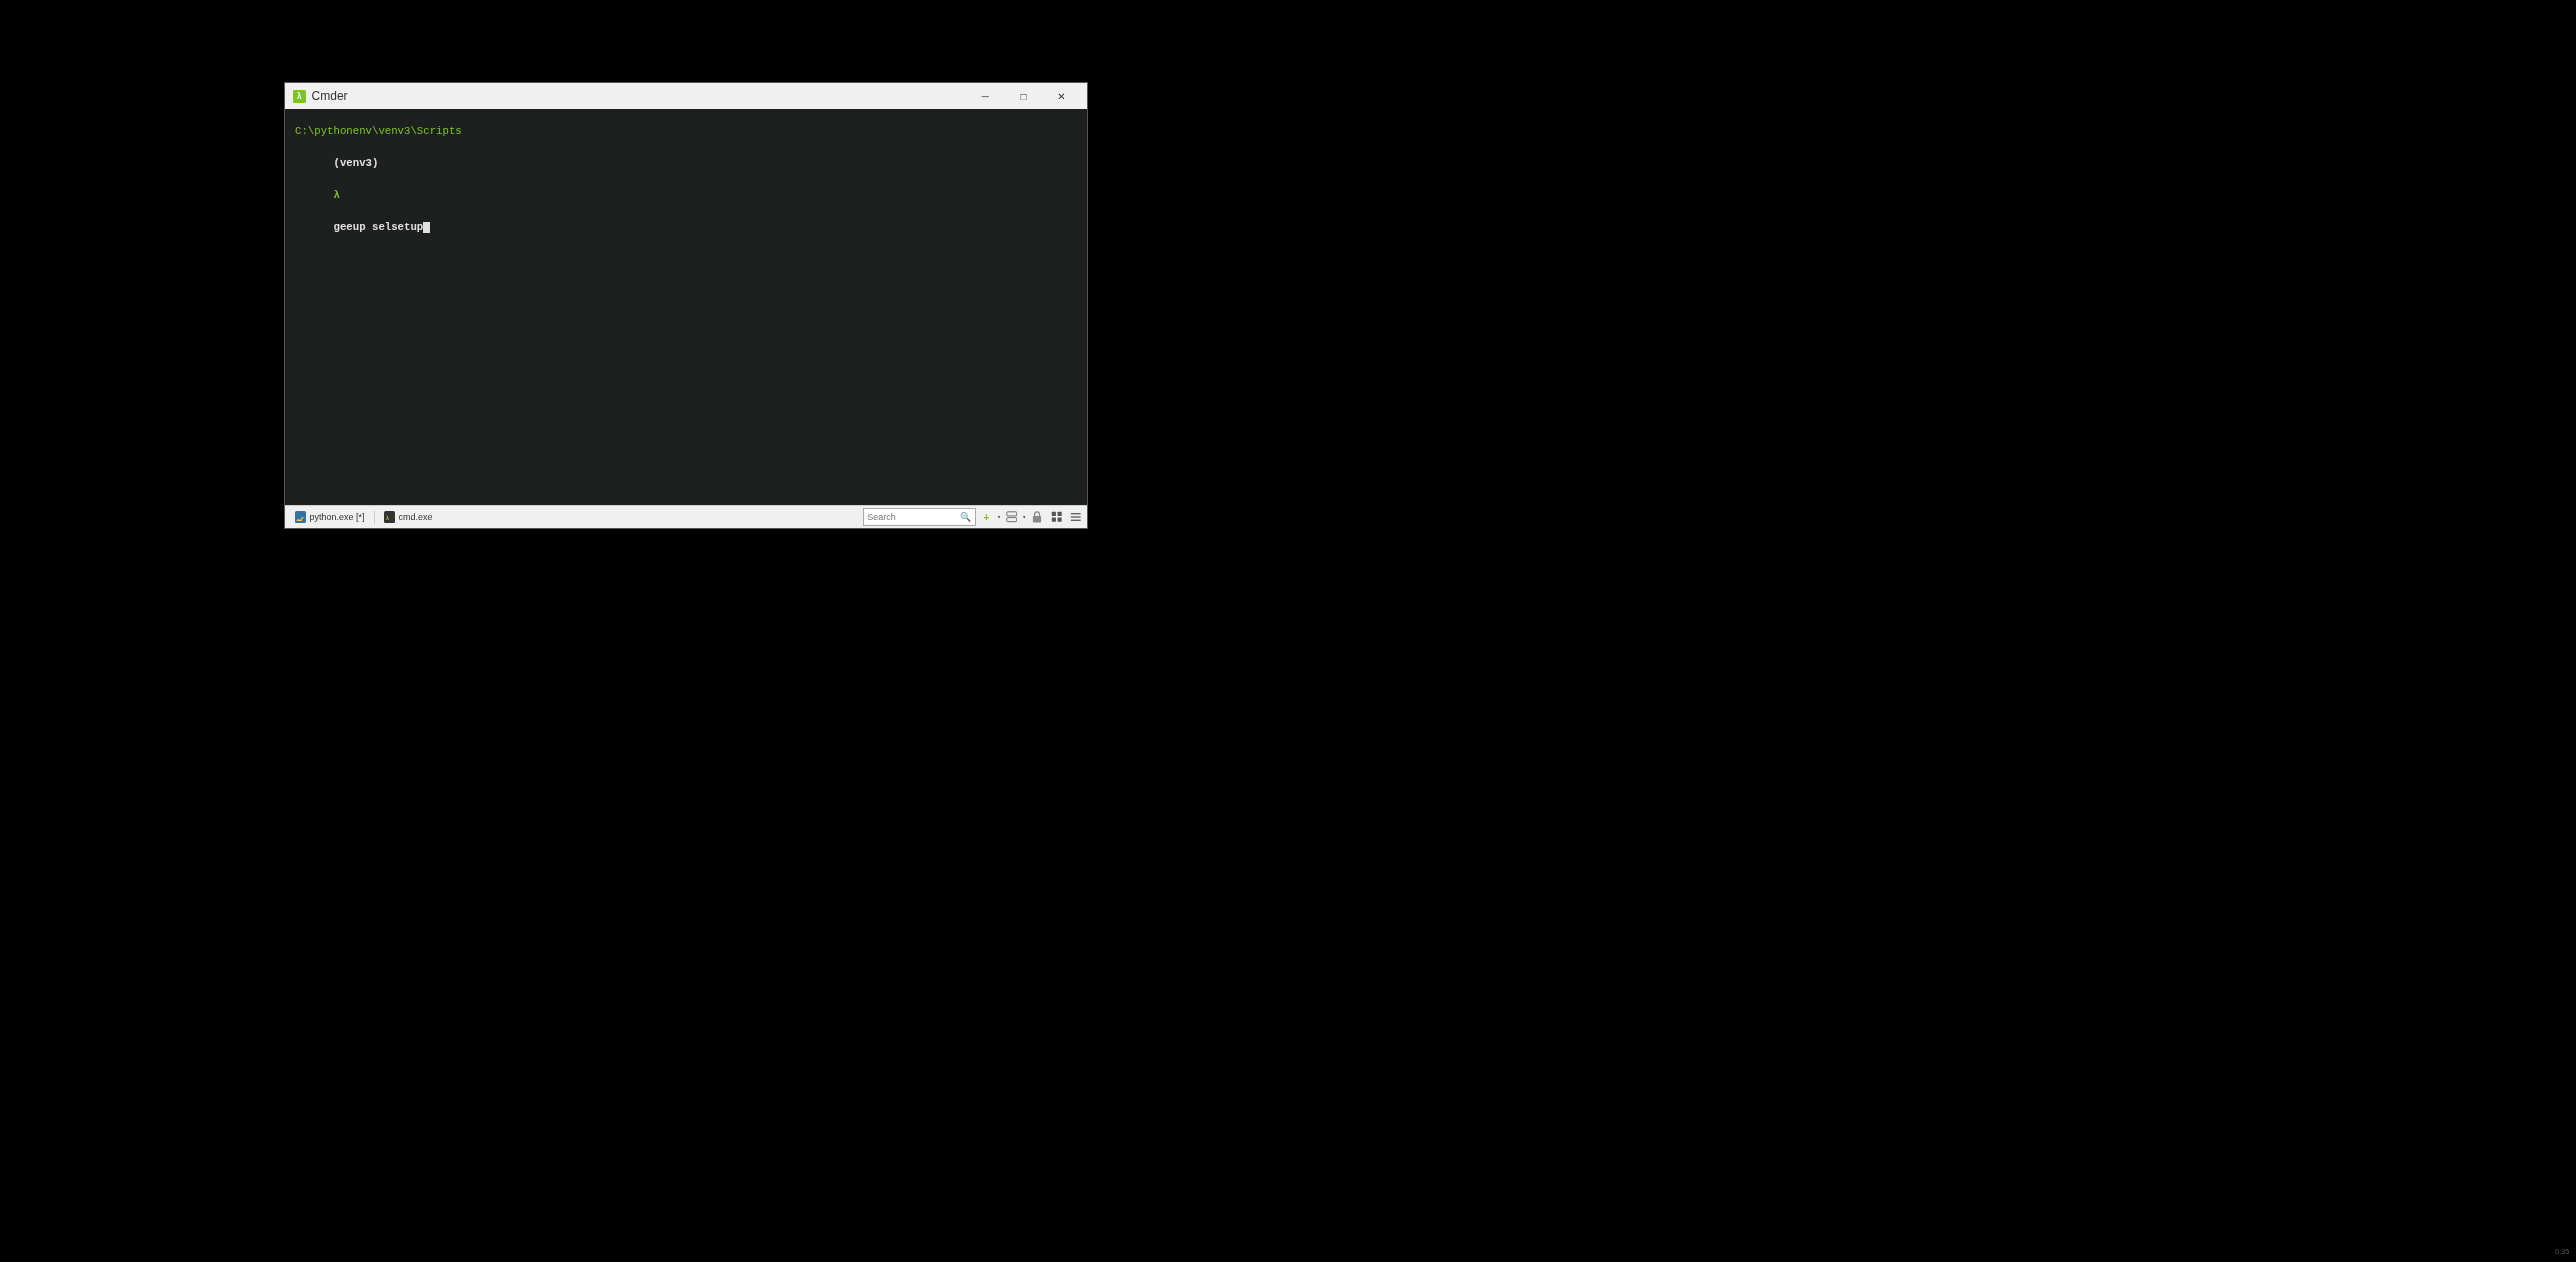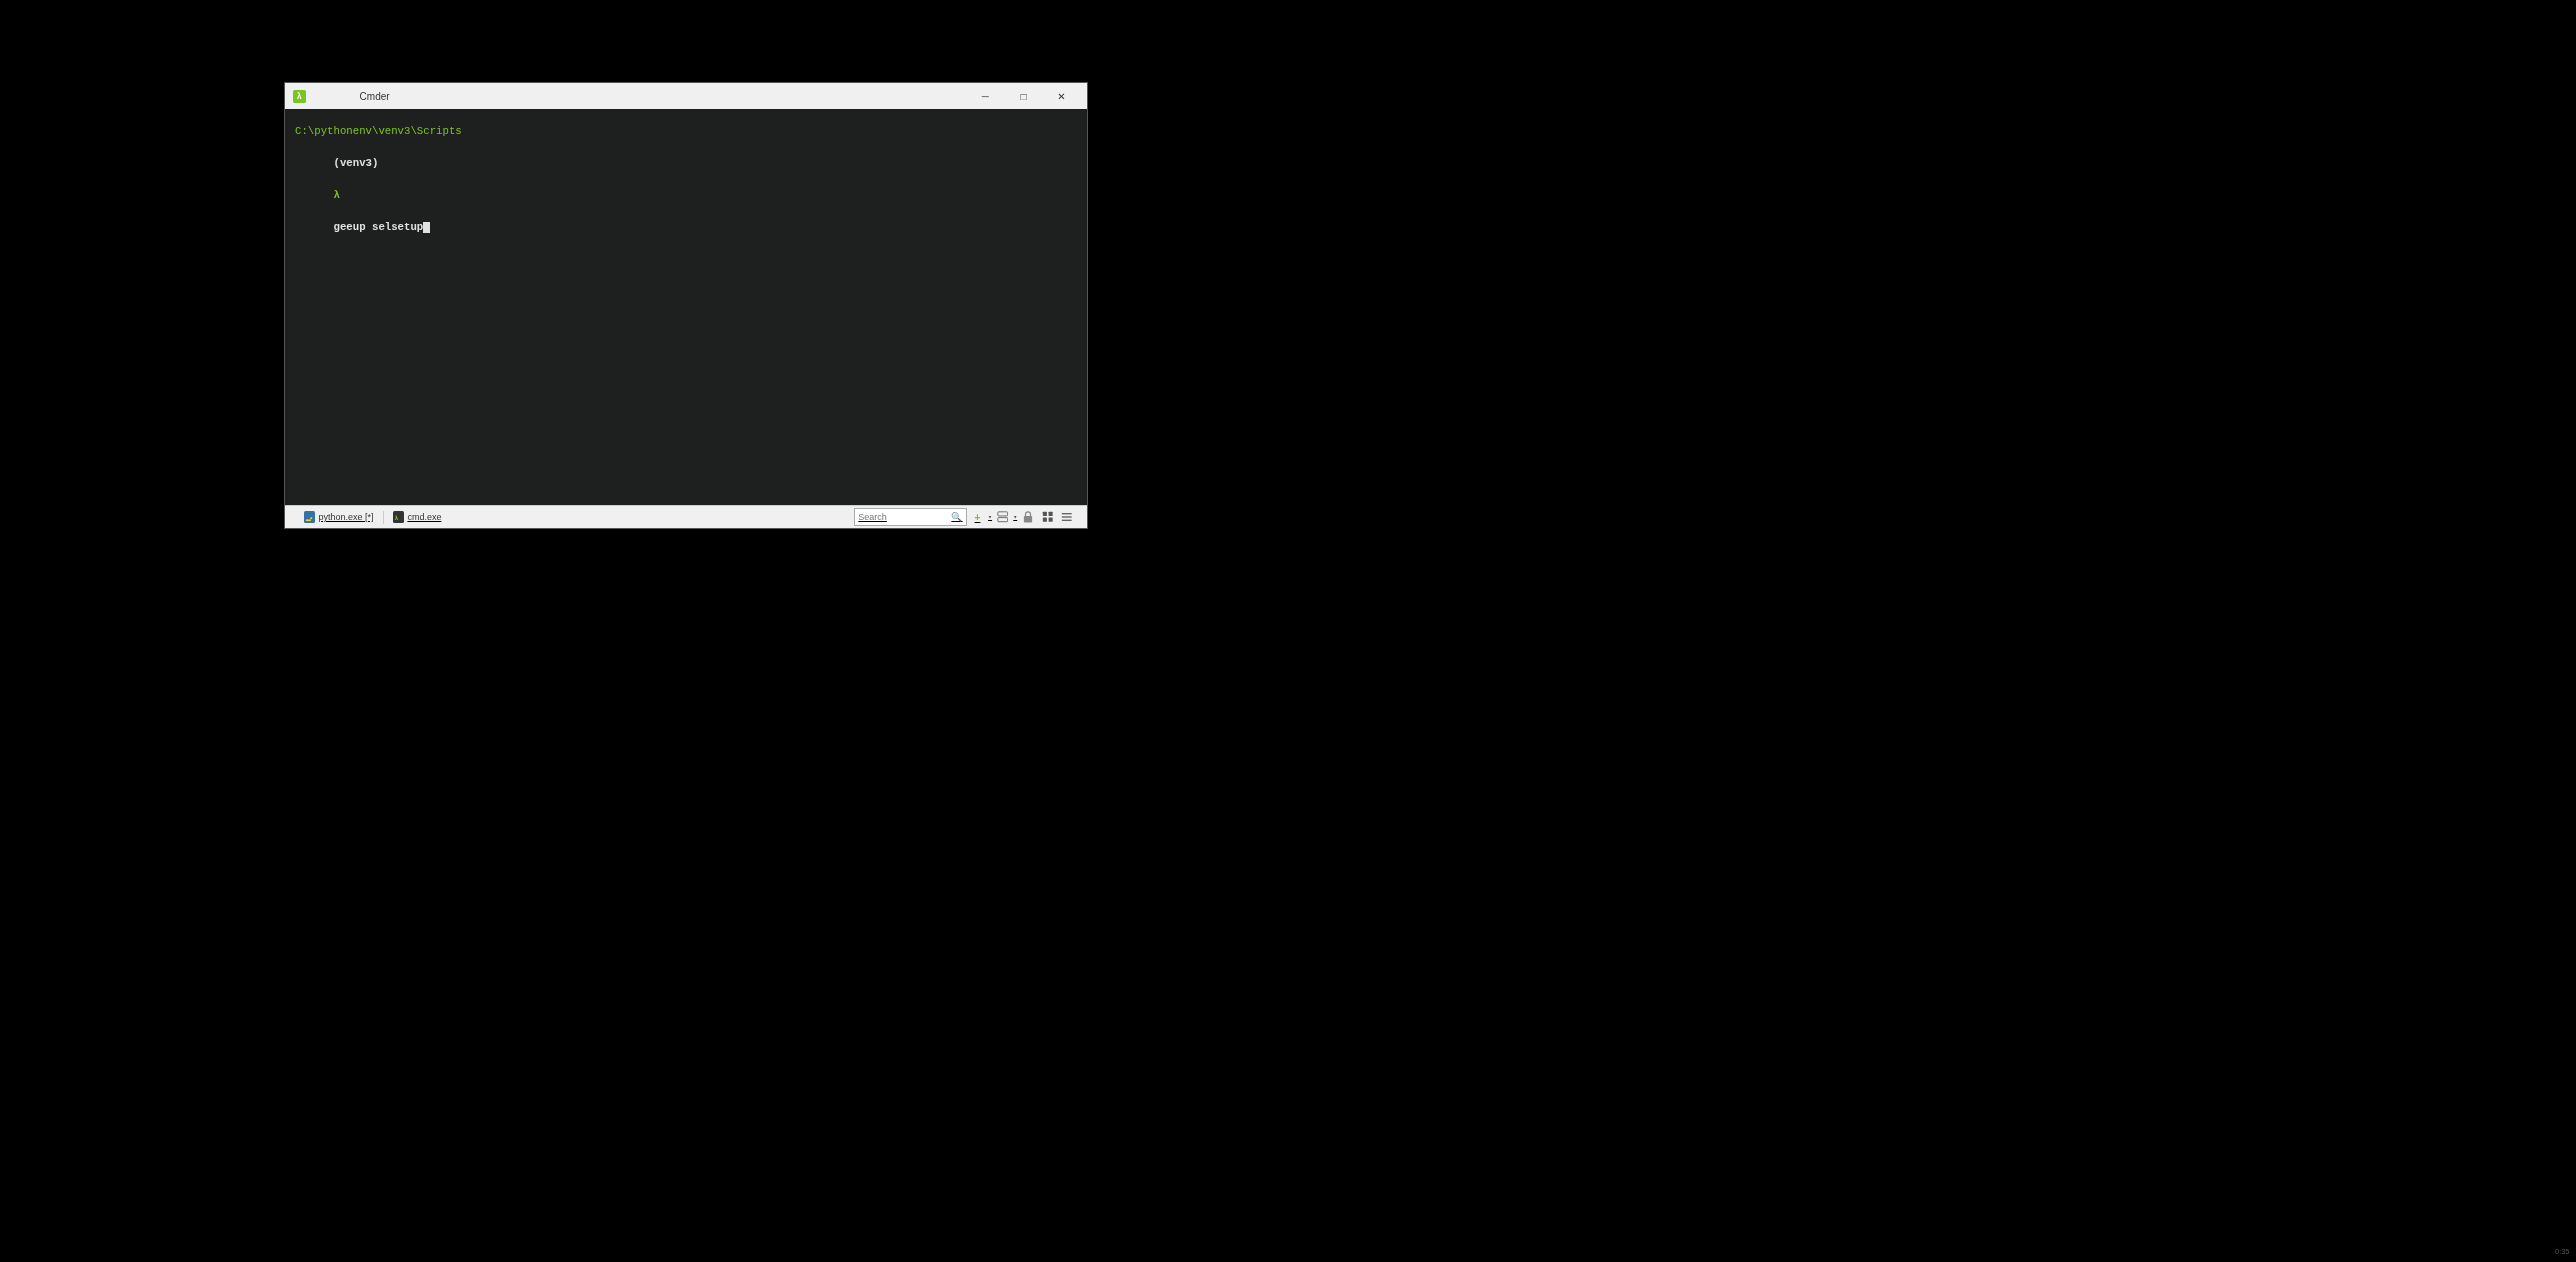--- a/index.html
+++ b/index.html
@@ -53,24 +53,23 @@
       display: flex;
       align-items: center;
       justify-content: center;
       font-size: 8.2px;
       color: white;
       font-weight: bold;
     }
 
     .titlebar-title {
       flex: 1;
-      font-size: 10px;
+      font-size: 12px;
       color: #333;
       font-family: 'Segoe UI', Arial, sans-serif;
-      margin-left: 48px;
     }
 
     .titlebar-controls {
       display: flex;
       gap: 0;
     }
 
     .titlebar-btn {
       width: 38px;
       height: 26px;
@@ -131,25 +130,24 @@
 
     @keyframes blink {
       50% { opacity: 0; }
     }
 
     .statusbar {
       height: 23px;
       background: #f0f0f0;
       display: flex;
       align-items: center;
-      padding: 0 11px;
+      padding: 0 2px;
       gap: 1.6px;
       flex-shrink: 0;
       border-top: 0.8px solid #ccc;
-      text-decoration: underline;
     }
 
     .tab {
       height: 20px;
       display: flex;
       align-items: center;
       padding: 0 6.6px;
       gap: 3.3px;
       cursor: pointer;
       font-size: 9px;

